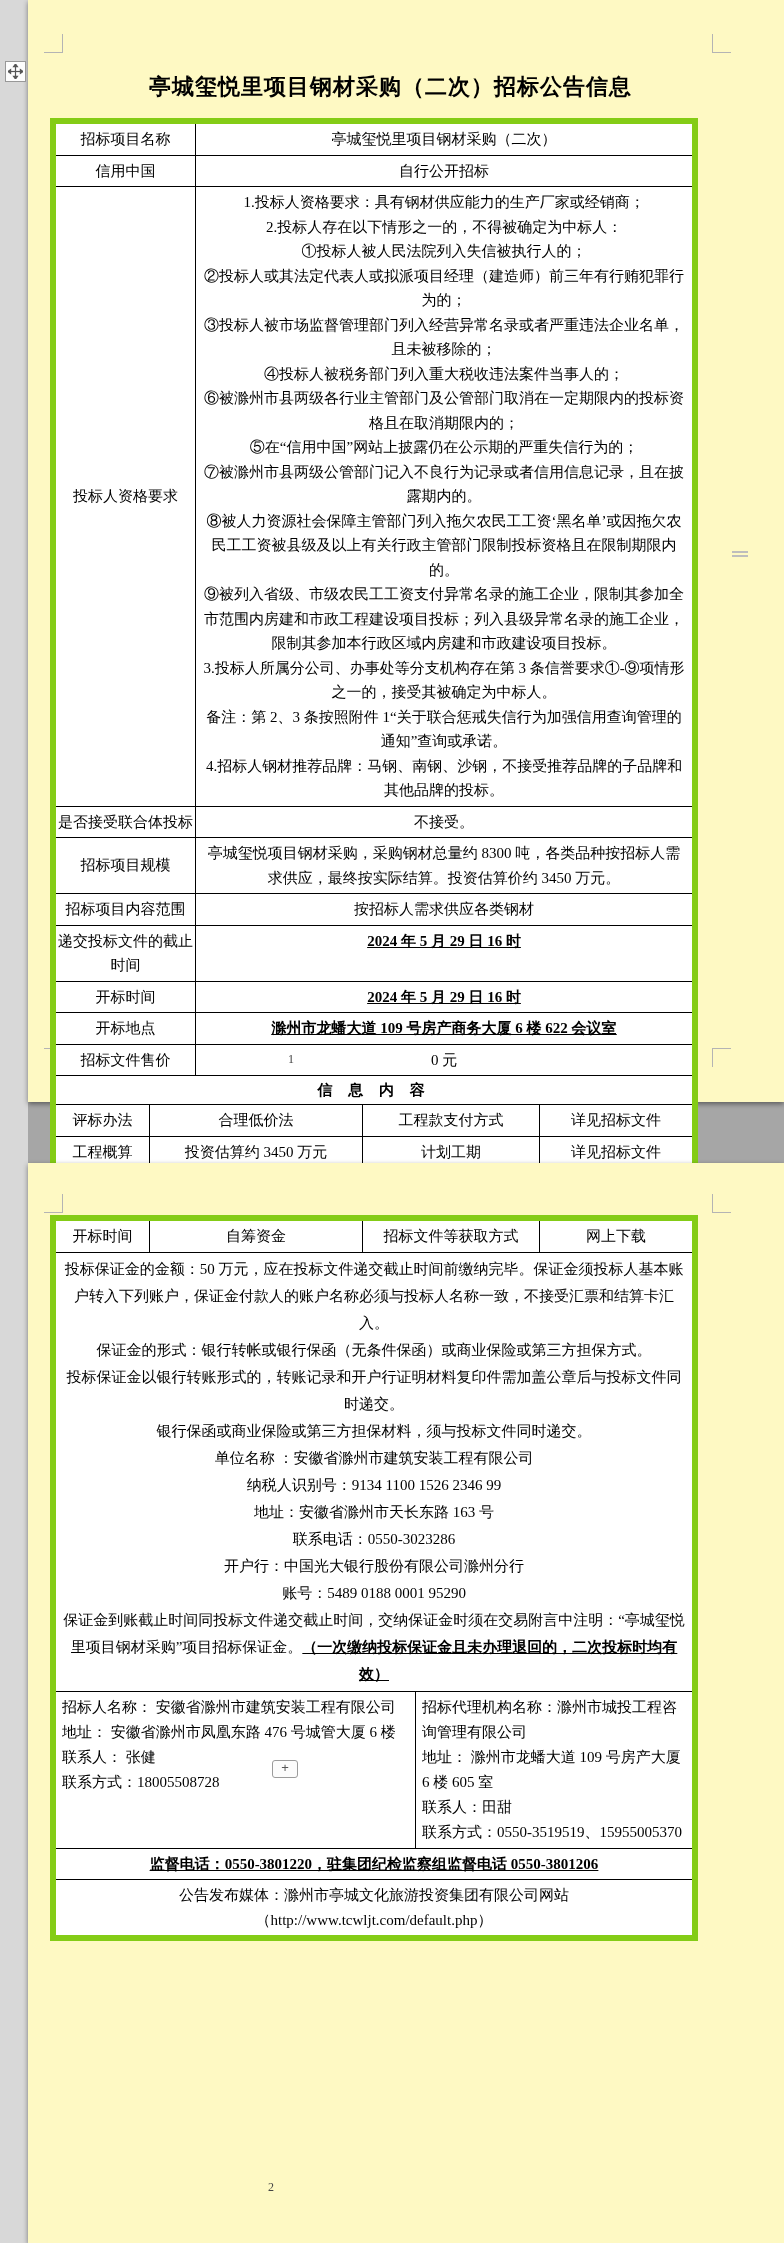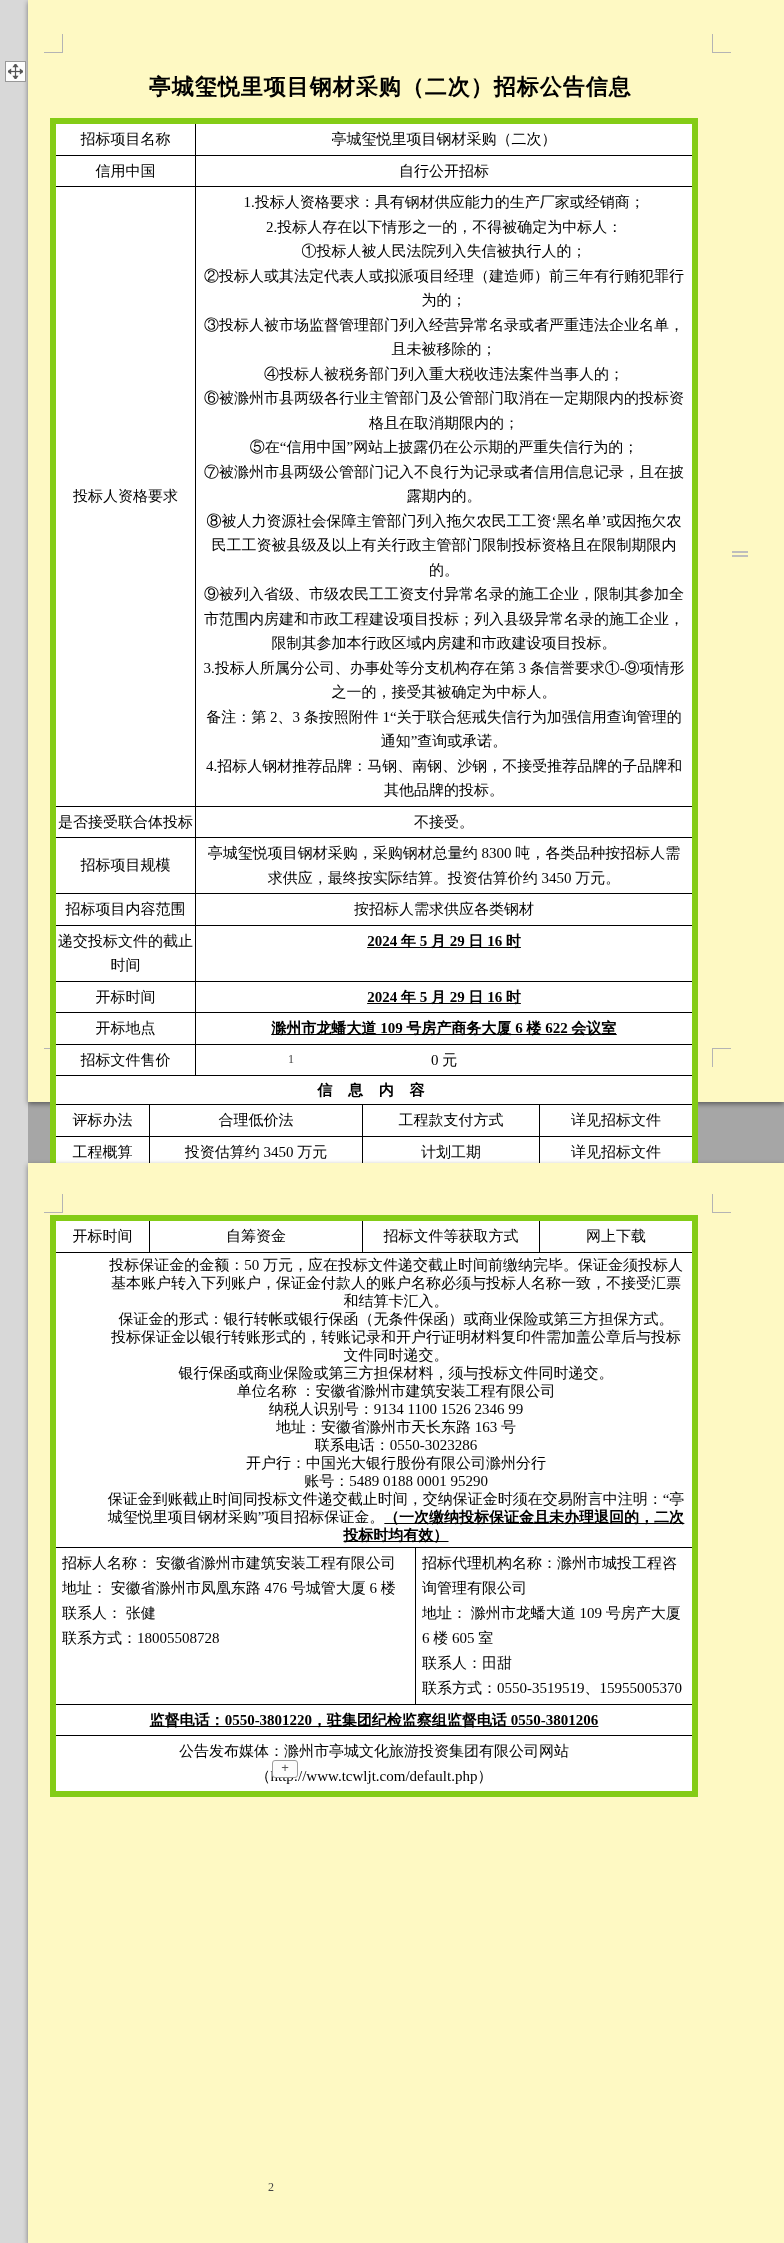--- a/index.html
+++ b/index.html
@@ -15,21 +15,21 @@
   .r{display:flex;border-bottom:1px solid #000;align-items:stretch;}
   .r:last-child{border-bottom:none;}
   .c{border-right:1px solid #000;box-sizing:border-box;padding:3px 6px;font-size:15px;line-height:24.5px;overflow:hidden;}
   .c:last-child{border-right:none;}
   .lab{display:flex;align-items:center;justify-content:center;text-align:center;padding:3px 2px;flex:0 0 auto;}
   .val{flex:1 1 auto;text-align:center;}
   .cen{display:flex;align-items:center;justify-content:center;text-align:center;}
   .b{font-weight:bold;text-decoration:underline;}
   .u{text-decoration:underline;}
   .sect{flex:1;text-align:center;font-weight:bold;letter-spacing:6px;line-height:22px;}
-  .para{line-height:18px;margin-left:44px;}
+  .para{line-height:27px;}
   .line{line-height:25px;}
   .mk{position:absolute;width:18px;height:18px;}
   .mk-tl{border-right:1px solid #b4b4b4;border-bottom:1px solid #b4b4b4;}
   .mk-tr{border-left:1px solid #b4b4b4;border-bottom:1px solid #b4b4b4;}
   .mk-bl{border-right:1px solid #b4b4b4;border-top:1px solid #b4b4b4;}
   .mk-br{border-left:1px solid #b4b4b4;border-top:1px solid #b4b4b4;}
   .movehandle{position:absolute;left:5px;top:61px;width:21px;height:21px;background:#fdfdfd;
               border:1px solid #989898;display:flex;align-items:center;justify-content:center;box-sizing:border-box;}
   .plusbtn{position:absolute;left:244px;top:597px;width:24px;height:16px;border:1px solid #9b9b9b;border-radius:3px;
            background:#fcfcfc;color:#555;font-size:13px;line-height:13px;text-align:center;

